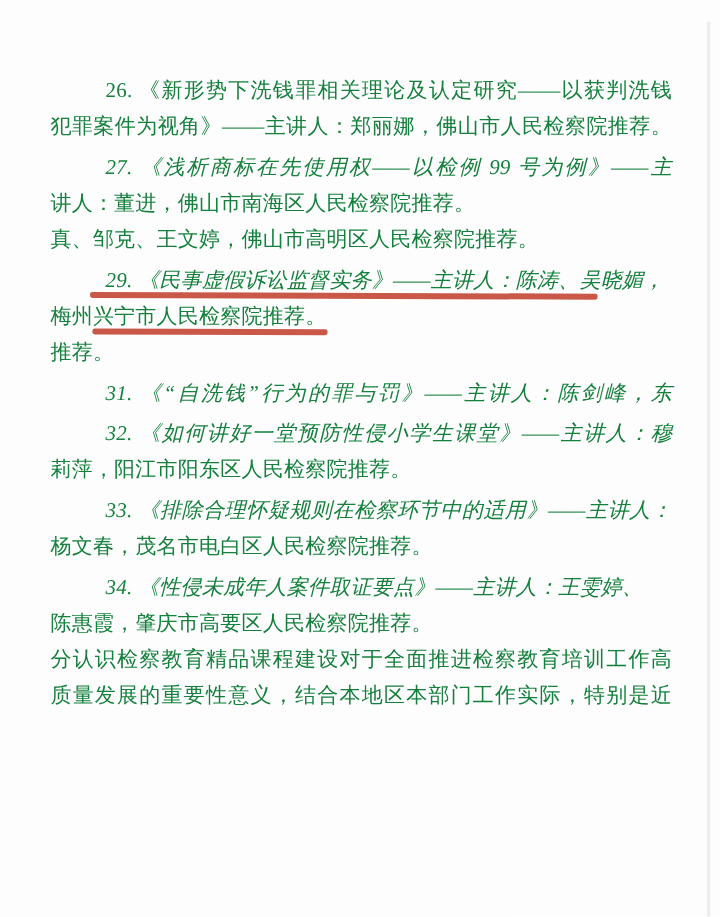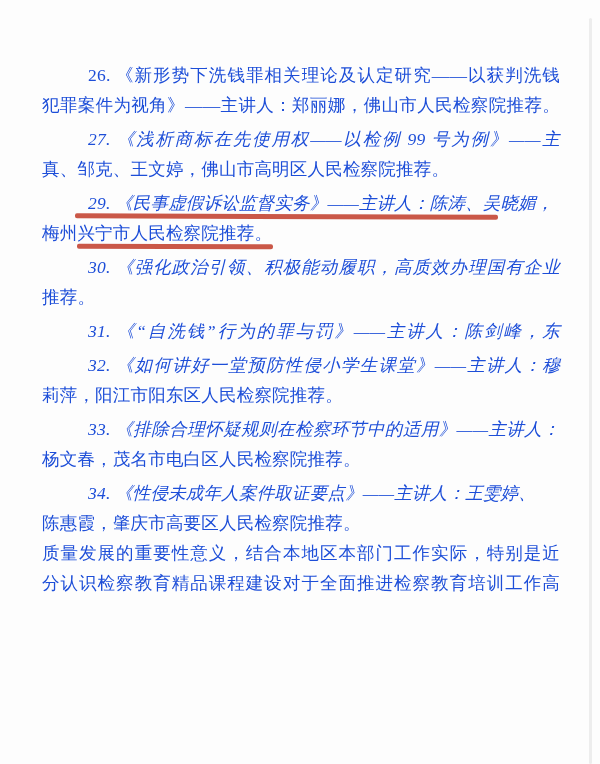--- a/index.html
+++ b/index.html
@@ -45,34 +45,34 @@
     top: 26px;
     height: 5px;
     border-radius: 2px;
     transform: rotate(0.2deg);
     opacity: 0.92;
   }
 </style>
 </head>
 <body>
 
-<div class="page" style="background: rgb(253, 253, 253); color: #1d4ed8;">
+<div class="page" style="background: rgb(253, 253, 253); color: #15803d;">
   <div class="page-edge" style="background: rgb(237, 237, 237);"></div>
   <div class="doc">
       <div class="line first fill">26. 《新形势下洗钱罪相关理论及认定研究——以获判洗钱</div>
       <div class="line fill">犯罪案件为视角》——主讲人：郑丽娜，佛山市人民检察院推荐。</div>
       <div class="line first fill para-gap">27. 《浅析商标在先使用权——以检例 99 号为例》——主</div>
+      <div class="line">讲人：董进，佛山市南海区人民检察院推荐。</div>
       <div class="line">真、邹克、王文婷，佛山市高明区人民检察院推荐。</div>
       <div class="line first para-gap">29. 《民事虚假诉讼监督实务》——主讲人：陈涛、吴晓媚，<span class="redbar" style="left: 33px; width: 423px; background: rgb(197, 74, 56);"></span></div>
       <div class="line">梅州兴宁市人民检察院推荐。<span class="redbar" style="left: 35px; width: 196px; background: rgb(197, 74, 56);"></span></div>
-      <div class="line first fill para-gap">30. 《强化政治引领、积极能动履职，高质效办理国有企业</div>
       <div class="line">推荐。</div>
       <div class="line first fill para-gap">31. 《“自洗钱”行为的罪与罚》——主讲人：陈剑峰，东</div>
       <div class="line first fill para-gap">32. 《如何讲好一堂预防性侵小学生课堂》——主讲人：穆</div>
       <div class="line">莉萍，阳江市阳东区人民检察院推荐。</div>
       <div class="line first fill para-gap">33. 《排除合理怀疑规则在检察环节中的适用》——主讲人：</div>
       <div class="line">杨文春，茂名市电白区人民检察院推荐。</div>
       <div class="line first para-gap">34. 《性侵未成年人案件取证要点》——主讲人：王雯婷、</div>
       <div class="line">陈惠霞，肇庆市高要区人民检察院推荐。</div>
+      <div class="line fill">分认识检察教育精品课程建设对于全面推进检察教育培训工作高</div>
       <div class="line fill">质量发展的重要性意义，结合本地区本部门工作实际，特别是近</div>
-      <div class="line fill">分认识检察教育精品课程建设对于全面推进检察教育培训工作高</div>
     </div>
 </div>
 
 </body></html>

